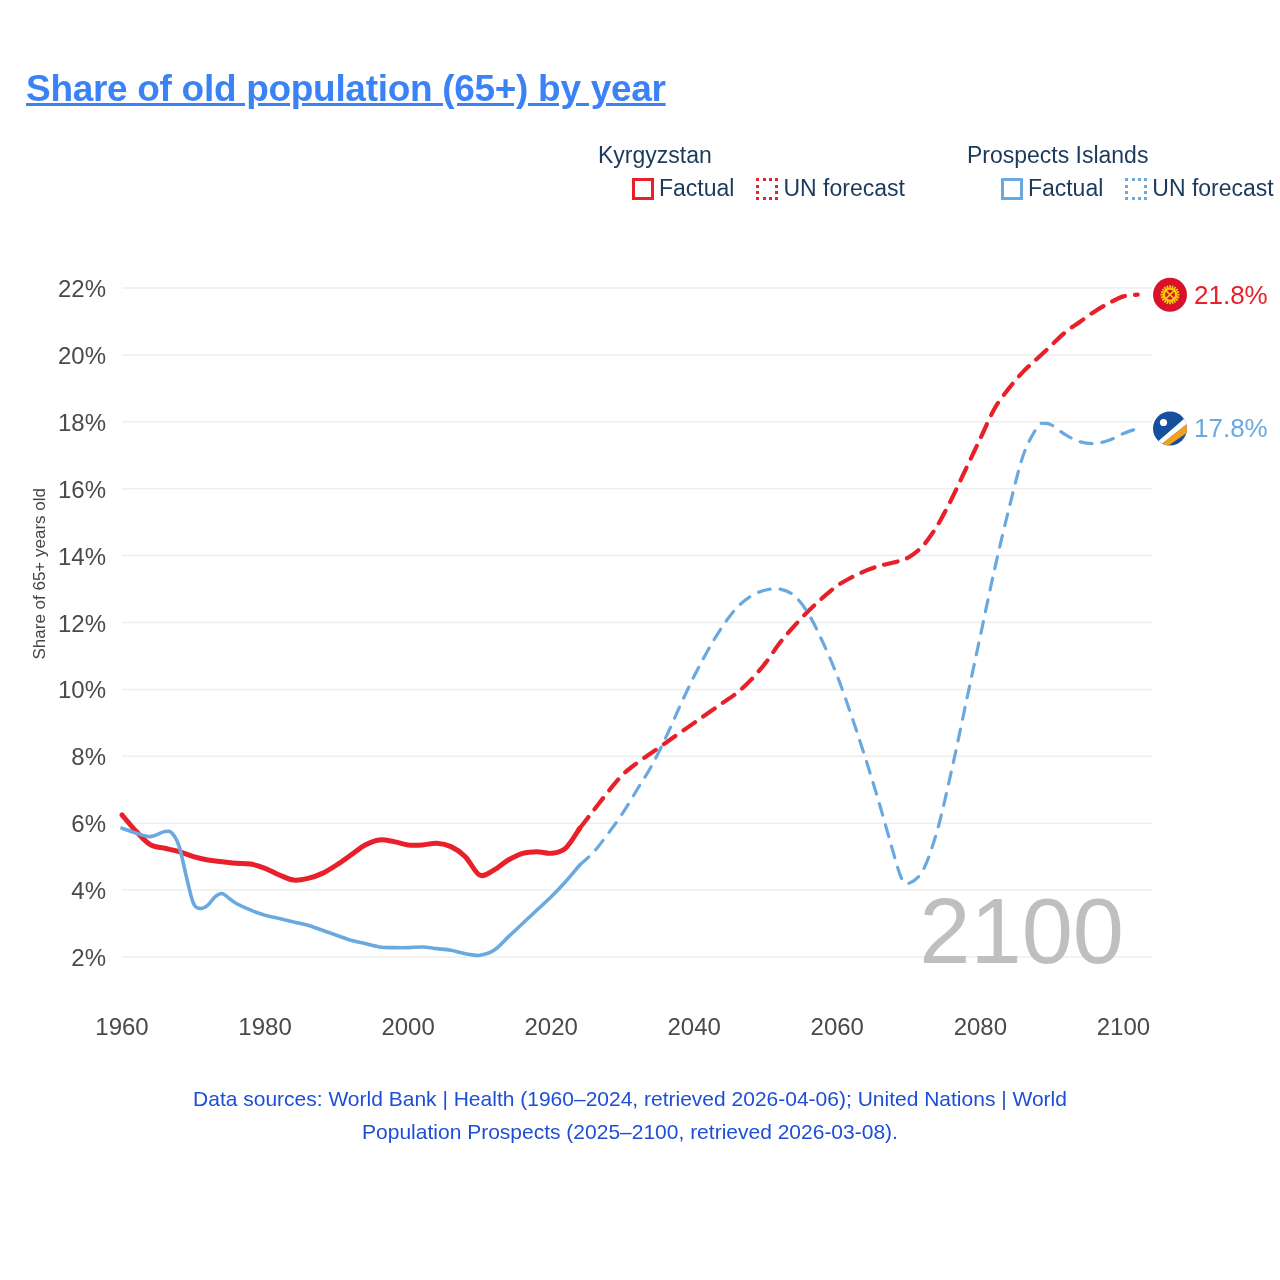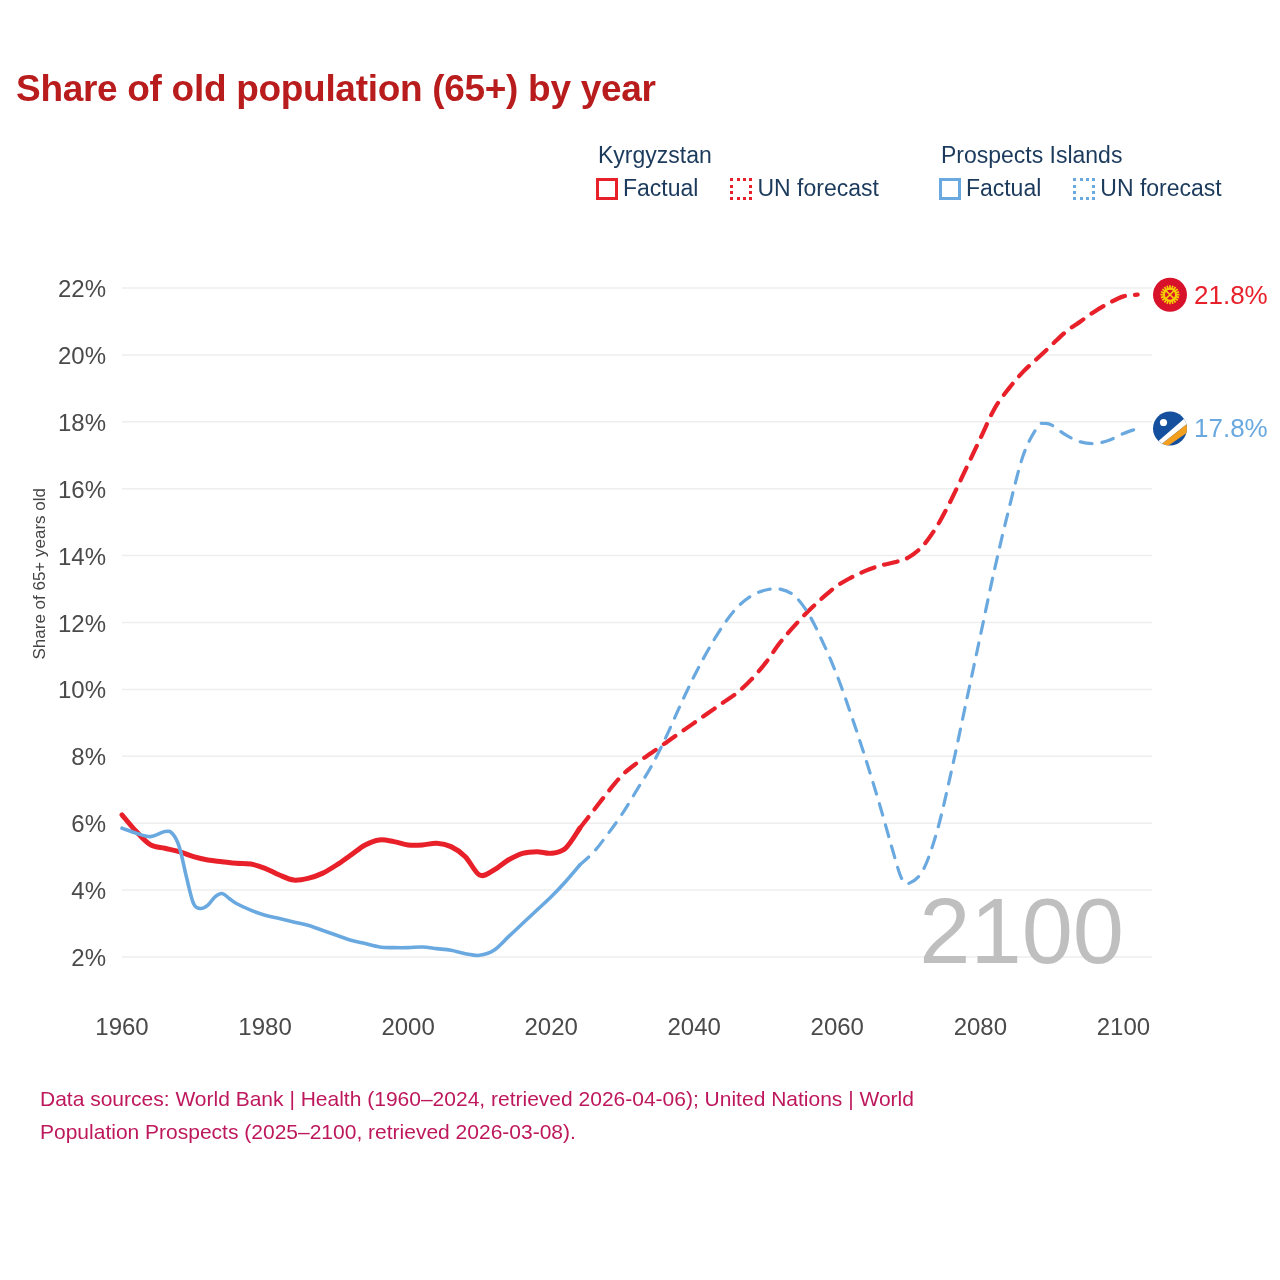--- a/index.html
+++ b/index.html
@@ -14,27 +14,28 @@
     color: #1b3a5c;
     position: relative;
     overflow: hidden;
   }
   #chart-root {
     position: absolute;
     inset: 0;
   }
   .title {
     position: absolute;
-    left: 16px;
+    left: 26px;
     top: 68px;
     font-size: 37px;
     font-weight: bold;
     letter-spacing: -0.3px;
-    color: #b91c1c;
-    white-space: nowrap;
+    color: #3b82f6;
+    white-space: nowrap;
+    text-decoration: underline;
   }
   .legend {
     position: absolute;
     left: 596px;
     top: 142px;
     display: flex;
     gap: 60px;
     align-items: flex-start;
   }
   .legend-group {
@@ -43,22 +44,23 @@
     gap: 6px;
   }
   .legend-country {
     font-size: 23px;
     color: #1b3a5c;
     white-space: nowrap;
     padding-left: 2px;
   }
   .legend-keys {
     display: flex;
-    gap: 32px;
+    gap: 22px;
     align-items: center;
+    margin-left: 36px;
   }
   .legend-key {
     display: flex;
     align-items: center;
     gap: 5px;
     white-space: nowrap;
   }
   .swatch {
     width: 22px;
     height: 22px;
@@ -111,21 +113,22 @@
     font-size: 26px;
     fill: #6aa9e0;
   }
   .footer {
     position: absolute;
     left: 40px;
     top: 1082px;
     width: 1180px;
     font-size: 21px;
     line-height: 33px;
-    color: #be185d;
+    color: #1d4ed8;
+    text-align: center;
   }
   .footer div { white-space: nowrap; }
 </style>
 </head>
 <body>
 
 <div id="chart-root">
 
   <div class="title">Share of old population (65+) by year</div>
 

